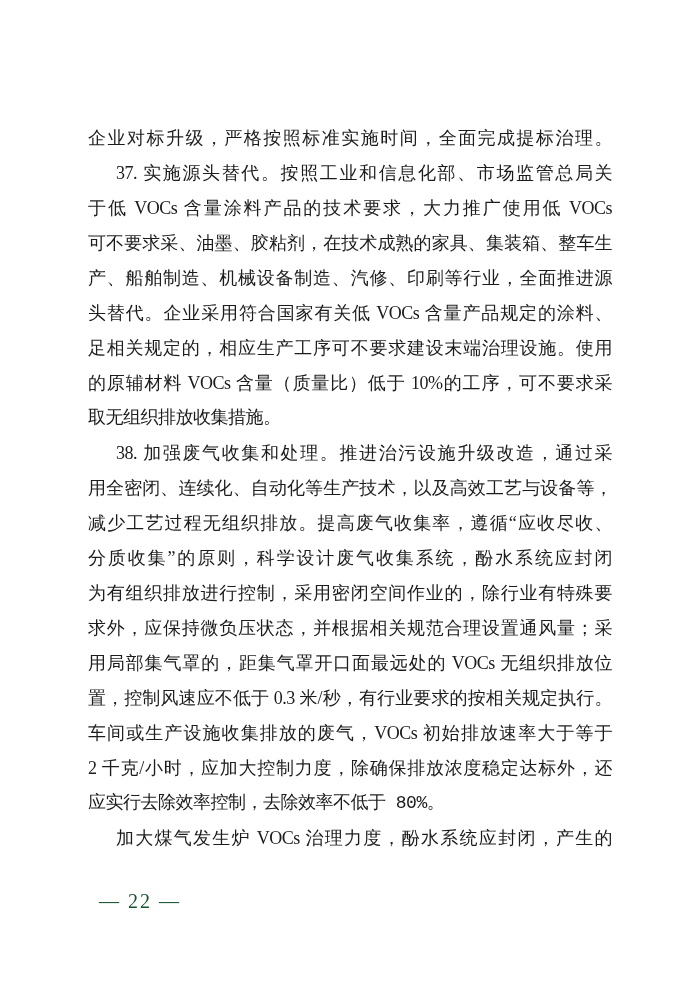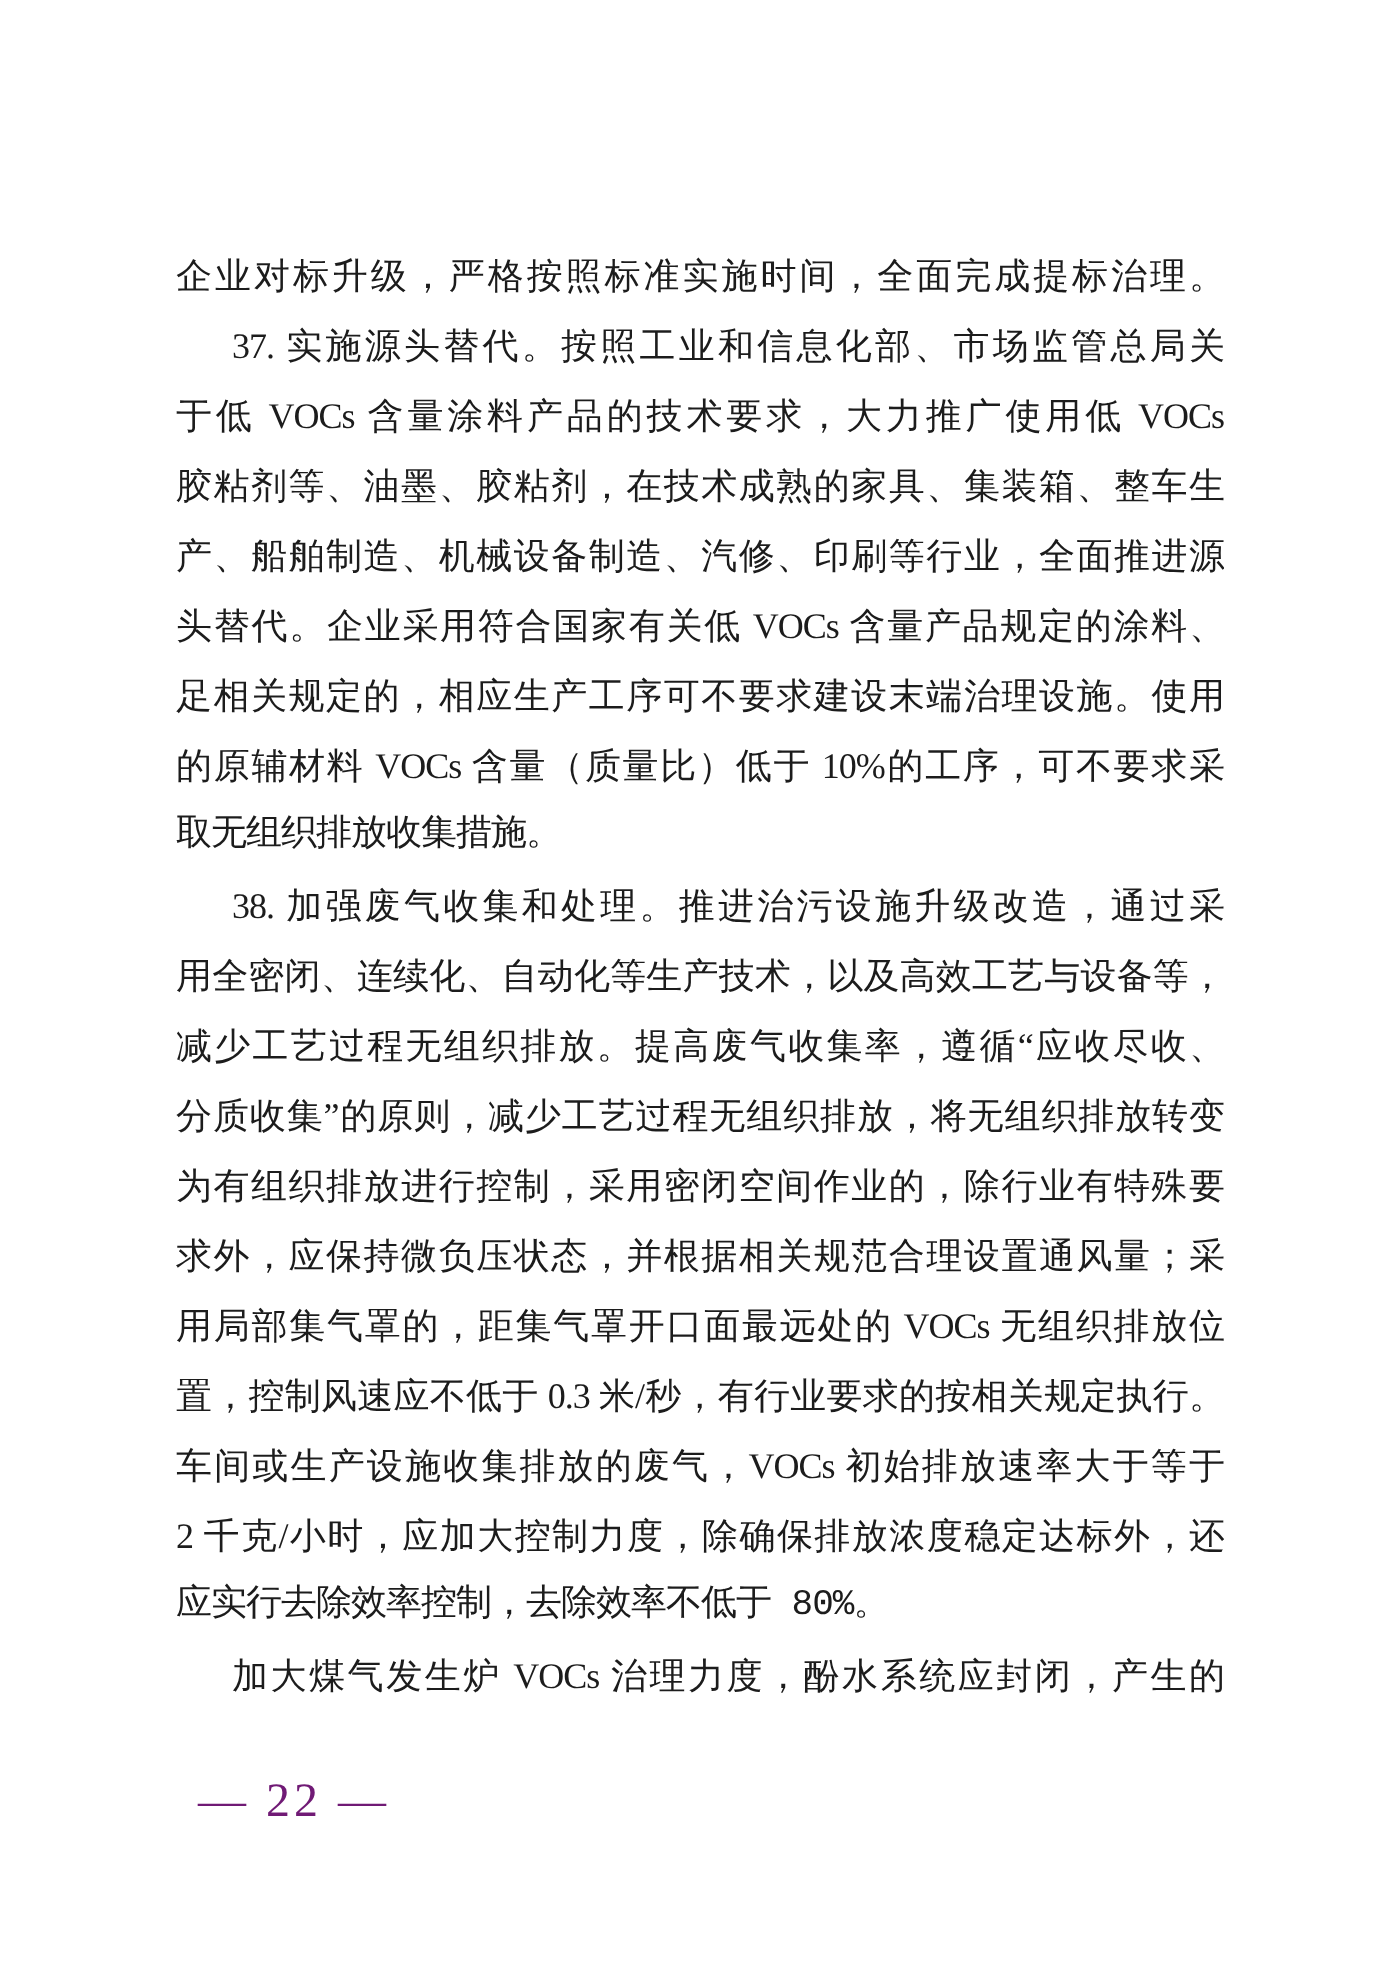--- a/index.html
+++ b/index.html
@@ -39,44 +39,44 @@
   .line.indent {
     text-indent: 28px;
   }
   .b {
     font-weight: 400;
   }
   .page-number {
     position: absolute;
     left: 99px;
     top: 886px;
-    font-size: 24px;
+    font-size: 20px;
     line-height: 30px;
     letter-spacing: 2px;
-    color: #701a75;
+    color: #14532d;
   }
 </style>
 </head>
 <body>
 
 <div class="page">
   <div class="text-block">
     <div class="line"><span>企业对标升级，严格按照标准实施时间，全面完成提标治理。</span></div>
     <div class="line indent"><span class="b">37. 实施源头替代。</span><span>按照工业和信息化部、市场监管总局关</span></div>
     <div class="line"><span>于低 VOCs 含量涂料产品的技术要求，大力推广使用低 VOCs</span></div>
-    <div class="line"><span>胶粘剂等、油墨、胶粘剂，在技术成熟的家具、集装箱、整车生</span></div>
+    <div class="line"><span>可不要求采、油墨、胶粘剂，在技术成熟的家具、集装箱、整车生</span></div>
     <div class="line"><span>产、船舶制造、机械设备制造、汽修、印刷等行业，全面推进源</span></div>
     <div class="line"><span>头替代。企业采用符合国家有关低 VOCs 含量产品规定的涂料、</span></div>
     <div class="line"><span>足相关规定的，相应生产工序可不要求建设末端治理设施。使用</span></div>
     <div class="line"><span>的原辅材料 VOCs 含量（质量比）低于 10%的工序，可不要求采</span></div>
     <div class="line end"><span>取无组织排放收集措施。</span></div>
     <div class="line indent"><span class="b">38. 加强废气收集和处理。</span><span>推进治污设施升级改造，通过采</span></div>
     <div class="line"><span>用全密闭、连续化、自动化等生产技术，以及高效工艺与设备等，</span></div>
     <div class="line"><span>减少工艺过程无组织排放。提高废气收集率，遵循“应收尽收、</span></div>
-    <div class="line"><span>分质收集”的原则，减少工艺过程无组织排放，将无组织排放转变</span></div>
+    <div class="line"><span>分质收集”的原则，科学设计废气收集系统，酚水系统应封闭</span></div>
     <div class="line"><span>为有组织排放进行控制，采用密闭空间作业的，除行业有特殊要</span></div>
     <div class="line"><span>求外，应保持微负压状态，并根据相关规范合理设置通风量；采</span></div>
     <div class="line"><span>用局部集气罩的，距集气罩开口面最远处的 VOCs 无组织排放位</span></div>
     <div class="line"><span>置，控制风速应不低于 0.3 米/秒，有行业要求的按相关规定执行。</span></div>
     <div class="line"><span>车间或生产设施收集排放的废气，VOCs 初始排放速率大于等于</span></div>
     <div class="line"><span>2 千克/小时，应加大控制力度，除确保排放浓度稳定达标外，还</span></div>
     <div class="line end"><span>应实行去除效率控制，去除效率不低于 80%。</span></div>
     <div class="line indent"><span>加大煤气发生炉 VOCs 治理力度，酚水系统应封闭，产生的</span></div>
   </div>
   <div class="page-number">— 22 —</div>

